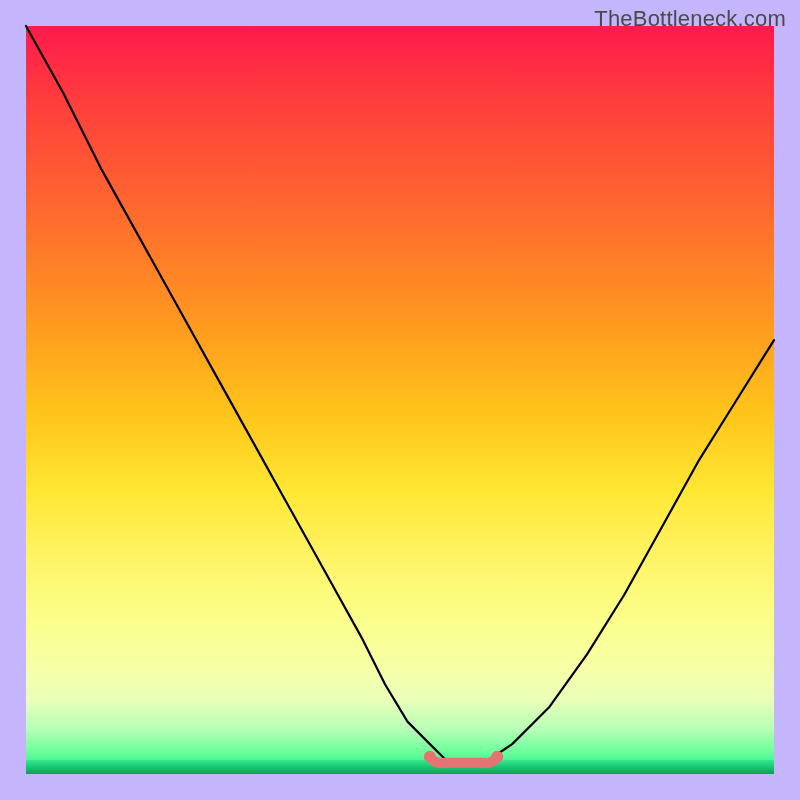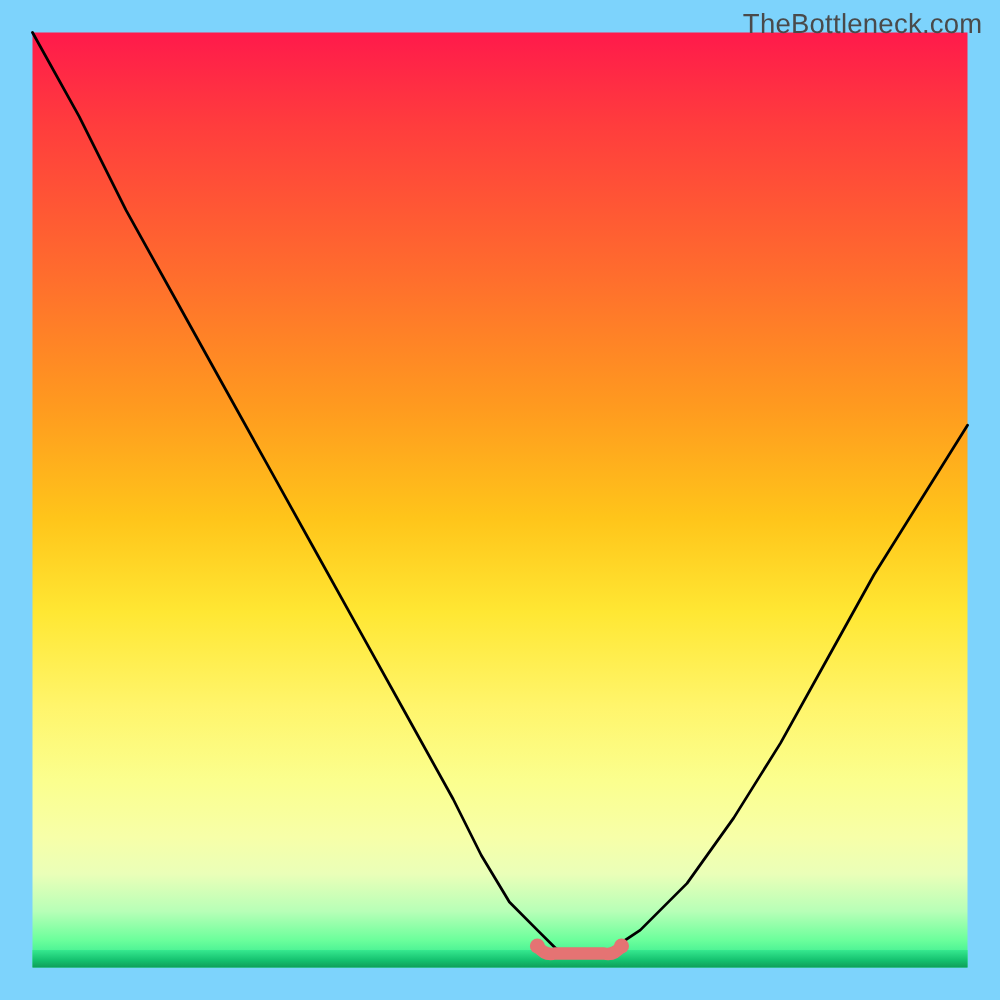--- a/index.html
+++ b/index.html
@@ -8,21 +8,21 @@
     width: 800px;
     height: 800px;
     background: #000;
     overflow: hidden;
     font-family: Arial, Helvetica, sans-serif;
   }
   .chart-frame {
     position: relative;
     width: 800px;
     height: 800px;
-    background: #7dd3fc;
+    background: #c4b5fd;
   }
   .attribution {
     position: absolute;
     top: 6px;
     right: 14px;
     color: #4a4a4a;
     font-size: 22px;
     font-weight: 500;
     letter-spacing: 0.2px;
     z-index: 10;

